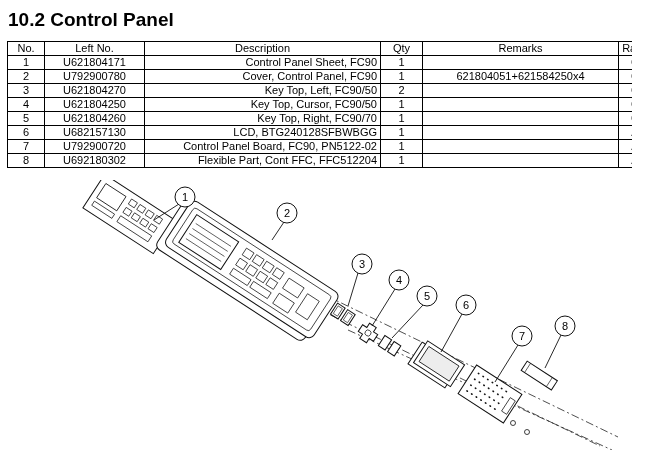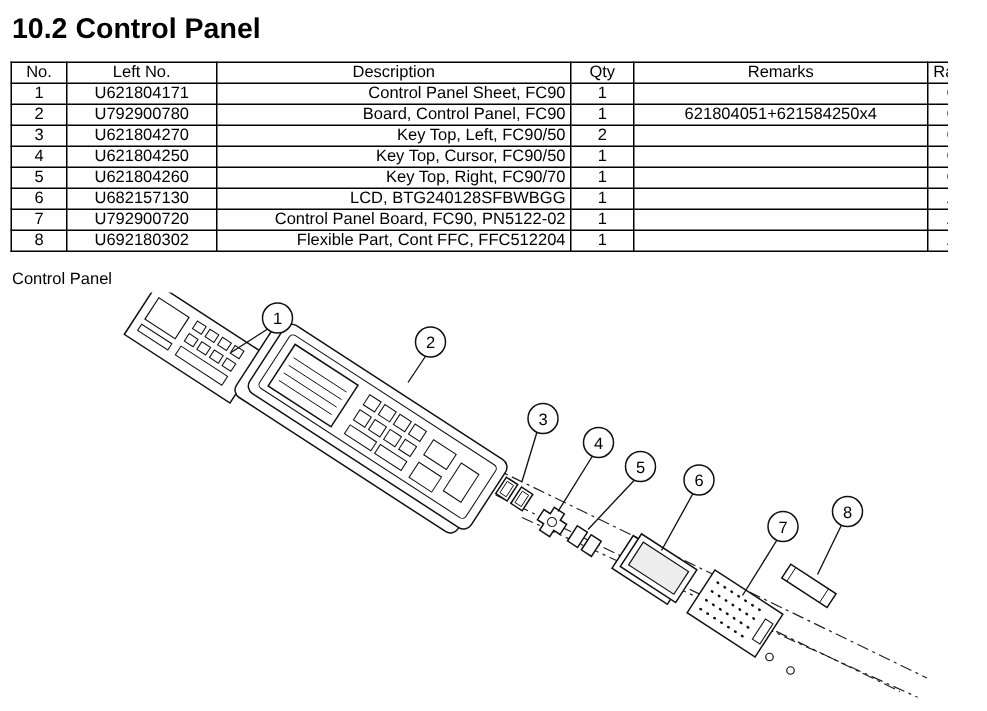--- a/index.html
+++ b/index.html
@@ -64,21 +64,21 @@
         <td class="c">1</td>
         <td class="c">U621804171</td>
         <td class="l">Control Panel Sheet, FC90</td>
         <td class="c">1</td>
         <td class="c"></td>
         <td class="c">C</td>
       </tr>
       <tr>
         <td class="c">2</td>
         <td class="c">U792900780</td>
-        <td class="l">Board, Control Panel, FC90</td>
+        <td class="l">Cover, Control Panel, FC90</td>
         <td class="c">1</td>
         <td class="c">621804051+621584250x4</td>
         <td class="c">C</td>
       </tr>
       <tr>
         <td class="c">3</td>
         <td class="c">U621804270</td>
         <td class="l">Key Top, Left, FC90/50</td>
         <td class="c">2</td>
         <td class="c"></td>
@@ -120,21 +120,20 @@
         <td class="c">8</td>
         <td class="c">U692180302</td>
         <td class="l">Flexible Part, Cont FFC, FFC512204</td>
         <td class="c">1</td>
         <td class="c"></td>
         <td class="c">A</td>
       </tr>
     </tbody>
   </table>
 
-  <div class="caption">Control Panel</div>
 
   <svg class="diagram" width="658" height="270" viewBox="0 0 658 270" xmlns="http://www.w3.org/2000/svg">
 
     <g stroke="#222" stroke-width="0.8" stroke-dasharray="8 3 2 3" fill="none">
       <line x1="298" y1="102" x2="618" y2="257"></line>
       <line x1="316" y1="128" x2="600" y2="266"></line>
       <line x1="348" y1="150" x2="612" y2="270"></line>
     </g>
 
     <g transform="translate(129,34) rotate(33)" stroke="#111" fill="#fff" stroke-width="1">

